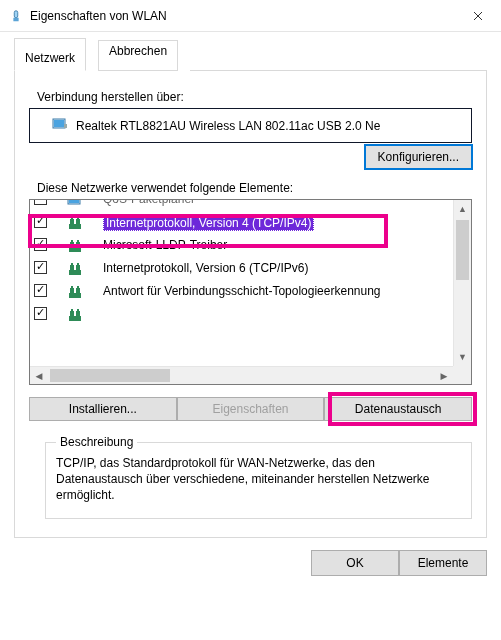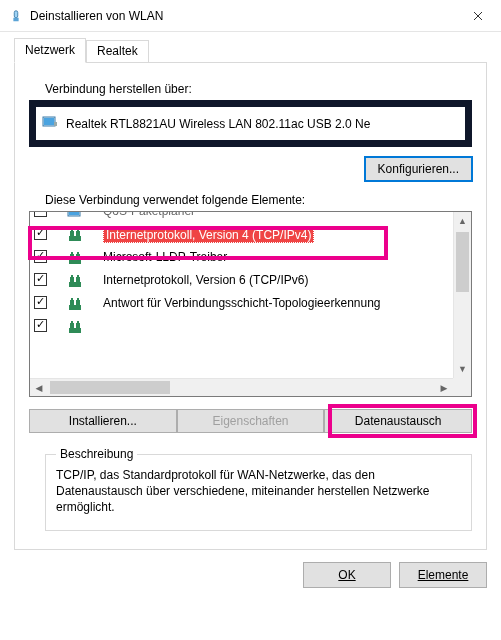--- a/index.html
+++ b/index.html
@@ -31,26 +31,26 @@
   .client {
     padding: 6px 14px 14px 14px;
   }
 
   .tabs {
     display:flex;
     position: relative;
     margin-bottom: -1px;
   }
   .tab {
-    padding: 4px 10px 5px 10px;
+    padding: 12px 10px 5px 10px;
     border: 1px solid #d9d9d9;
     background: #fff;
     font-size: 12px;
     position: relative;
-    margin-right: 0px;
+    margin-right: 12px;
   }
   .tab.active {
     border-bottom: 1px solid #fff;
     z-index: 2;
   }
   .tab.inactive {
     background: #fff;
     border-bottom: 1px solid #d9d9d9;
     margin-top: 2px;
     padding-top: 3px; padding-bottom:4px;
@@ -59,46 +59,46 @@
     flex:1;
     border-bottom: 1px solid #d9d9d9;
     margin-top: 2px;
   }
   .tabpanel {
     border: 1px solid #d9d9d9;
     border-top: none;
     padding: 14px 14px 18px 14px;
   }
 
-  .label { margin: 6px 0 4px 16px; }
+  .label { margin: 6px 0 4px 8px; }
 
   .adapterbox {
-    border: 7px solid #0f172a;
-    padding: 7px 6px;
+    border: 1px solid #0f172a;
+    padding: 7px 22px;
     display:flex;
     align-items:center;
     gap:8px;
     background:#fff;
     white-space: nowrap;
     overflow: hidden;
   }
 
   .btn {
     min-width: 86px;
     padding: 4px 12px;
     background: #e1e1e1;
     border: 1px solid #adadad;
     font: inherit;
     text-align: center;
     cursor: default;
   }
   .btn:disabled { color:#a0a0a0; }
   .btn.focus { outline: 2px solid #0078d7; outline-offset: -1px; border-color:#0078d7; }
 
-  .row-right { display:flex; justify-content:flex-end; margin-top:10px; }
+  .row-right { display:flex; justify-content:flex-end; margin-top:2px; }
 
   .listbox-wrap {
     border: 1px solid #7a7a7a;
     margin-top: 4px;
     position: relative;
   }
   .listbox {
     height: 184px;
     overflow: hidden;
     padding-right: 20px;
@@ -118,21 +118,21 @@
   .listitem .cb {
     width:13px; height:13px; flex:0 0 13px;
     border:1px solid #333; background:#fff;
     display:flex; align-items:center; justify-content:center;
     font-size:10px; line-height:1;
   }
   .listitem .cb.checked::after { content:"✓"; color:#000; font-size:11px; position:relative; top:-1px;}
   .listitem .proticon { width:16px; height:16px; flex:0 0 16px; display:flex; align-items:flex-end; justify-content:center; }
   .listitem .text { flex:0 0 auto; }
   .listitem.selected .text {
-    background:#ef4444; color:#fff; padding:1px 3px;
+    background:#6d28d9; color:#fff; padding:1px 3px;
     outline:1px dotted #fff; outline-offset:-1px;
   }
   .listitem.partial .text { color:#666; }
 
   
   .vscroll {
     position:absolute; right:0; top:0; bottom:18px; width:18px;
     background:#f0f0f0; border-left:1px solid #e5e5e5;
     display:flex; flex-direction:column;
   }
@@ -156,23 +156,22 @@
 
   fieldset.desc {
     border:1px solid #d9d9d9;
     margin: 14px 0 0 16px;
     padding: 6px 10px 14px 10px;
   }
   fieldset.desc legend { padding: 0 4px; font-size:12px; }
   fieldset.desc .body { line-height:1.35; }
 
   .dlgbuttons {
-    display:flex; justify-content:flex-end; gap:8px;
+    display:flex; justify-content:flex-end; gap:0;
     margin-top: 12px;
-    text-decoration: underline;
   }
   .dlgbuttons .btn { min-width: 88px; padding:5px 14px; }
 
   
   .annot {
     position:absolute;
     border:4px solid #ec008c;
     pointer-events:none;
     z-index:10;
     box-sizing: border-box;
@@ -189,33 +188,33 @@
 </head>
 <body>
 
 <div class="titlebar">
   <span class="ticon">
     <svg viewBox="0 0 16 16" width="14" height="14">
         <rect x="6" y="2" width="4" height="8" rx="2" fill="#9fd3f5" stroke="#3a7aa8"></rect>
         <rect x="5" y="10" width="6" height="4" fill="#5aa3d6"></rect>
       </svg>
   </span>
-  <span class="title">Deinstallieren von WLAN</span>
+  <span class="title">Eigenschaften von WLAN</span>
   <div class="close">
     <svg width="10" height="10" viewBox="0 0 10 10">
         <path d="M1 1 L9 9 M9 1 L1 9" stroke="#333" stroke-width="1"></path>
       </svg>
   </div>
 </div>
 
 <div class="client">
 
   <div class="tabs">
     <div class="tab active"><span>Netzwerk</span></div>
-    <div class="tab inactive"><span>Realtek</span></div>
+    <div class="tab inactive"><span>Abbrechen</span></div>
     <div class="tabfill"></div>
   </div>
 
   <div class="tabpanel">
 
     <div class="label">Verbindung herstellen über:</div>
 
     <div class="adapterbox">
       <span>
         <svg class="svg-nic" viewBox="0 0 16 16">
@@ -224,21 +223,21 @@
             <rect x="12" y="8" width="3" height="4" fill="#9aa"></rect>
           </svg>
       </span>
       <span>Realtek RTL8821AU Wireless LAN 802.11ac USB 2.0 Ne</span>
     </div>
 
     <div class="row-right">
       <button class="btn focus"><span>Konfigurieren...</span></button>
     </div>
 
-    <div class="label" style="margin-top:12px">Diese Verbindung verwendet folgende Elemente:</div>
+    <div class="label" style="margin-top:12px">Diese Netzwerke verwendet folgende Elemente:</div>
 
     <div class="listbox-wrap" style="position:relative">
       <div class="listbox" id="listbox">
           <div class="listitem first partial">
             <span class="cb checked"></span>
             <span class="proticon">
               <svg class="svg-nic" viewBox="0 0 16 16">
                 <rect x="1" y="3" width="12" height="9" fill="#cfe8fb" stroke="#3a7aa8"></rect>
                 <rect x="2" y="4" width="10" height="7" fill="#4aa3e0"></rect>
               </svg>

